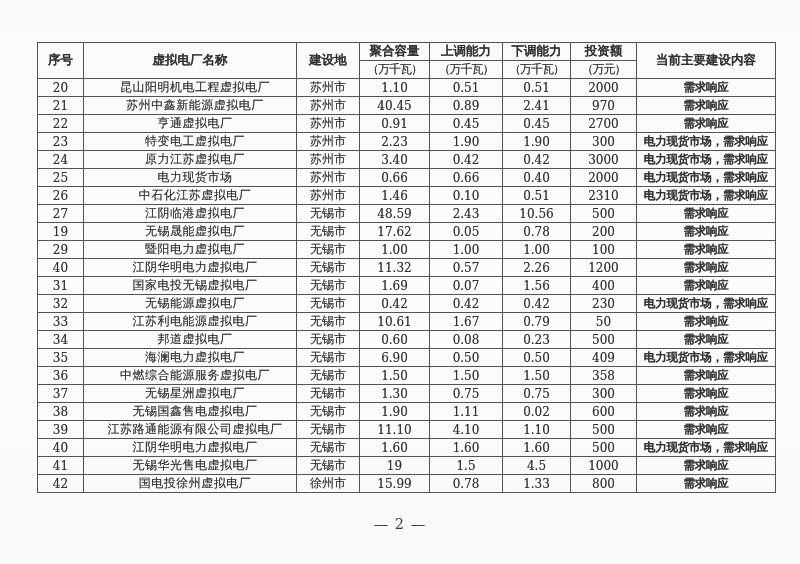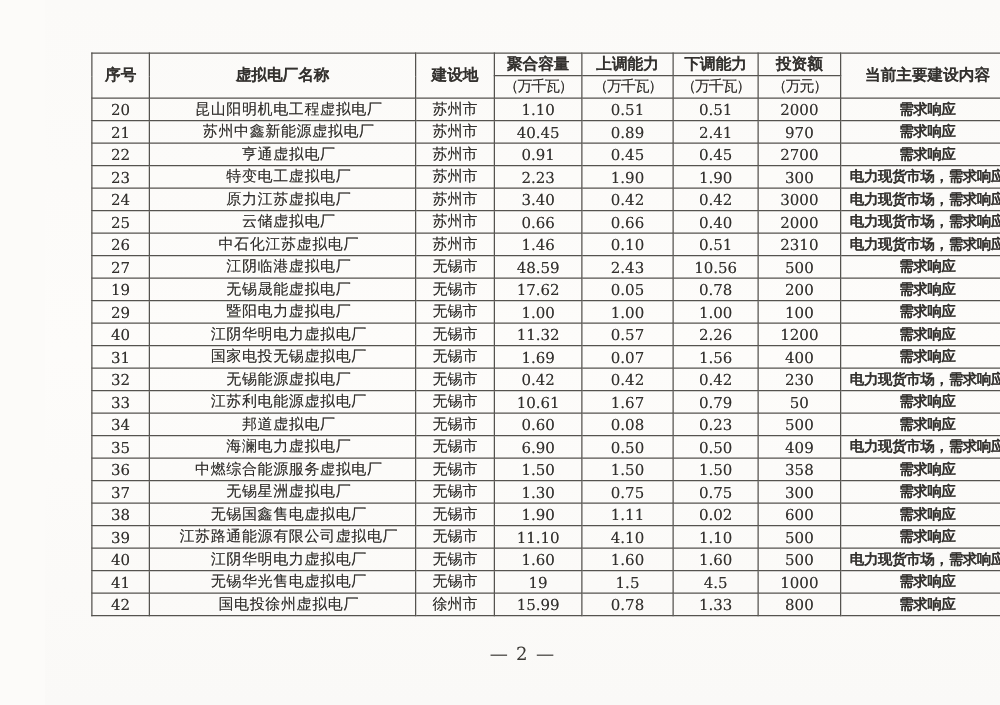--- a/index.html
+++ b/index.html
@@ -8,21 +8,20 @@
     font-family: "DejaVu Serif", "Liberation Serif", serif;
     background: #fcfbf9;
     position: relative;
     overflow: hidden;
     color: #2e2d2b;
   }
   .page {
     position: absolute;
     inset: 0;
     background: linear-gradient(180deg, #fbfaf8 0%, #fdfcfa 50%, #faf9f7 100%);
-    margin-left: 36px;
   }
   table.vpp-table {
     position: absolute;
     left: 37px;
     top: 42px;
     width: 738px;
     border-collapse: collapse;
     table-layout: fixed;
     font-size: 12px;
     color: #33312e;
@@ -151,21 +150,21 @@
       <td class="cell-name">原力江苏虚拟电厂</td>
       <td>苏州市</td>
       <td class="cell-num">3.40</td>
       <td class="cell-num">0.42</td>
       <td class="cell-num">0.42</td>
       <td class="cell-num">3000</td>
       <td class="cell-content">电力现货市场，需求响应</td>
     </tr>
         <tr>
       <td class="cell-num">25</td>
-      <td class="cell-name">云储虚拟电厂</td>
+      <td class="cell-name">电力现货市场</td>
       <td>苏州市</td>
       <td class="cell-num">0.66</td>
       <td class="cell-num">0.66</td>
       <td class="cell-num">0.40</td>
       <td class="cell-num">2000</td>
       <td class="cell-content">电力现货市场，需求响应</td>
     </tr>
         <tr>
       <td class="cell-num">26</td>
       <td class="cell-name">中石化江苏虚拟电厂</td>

